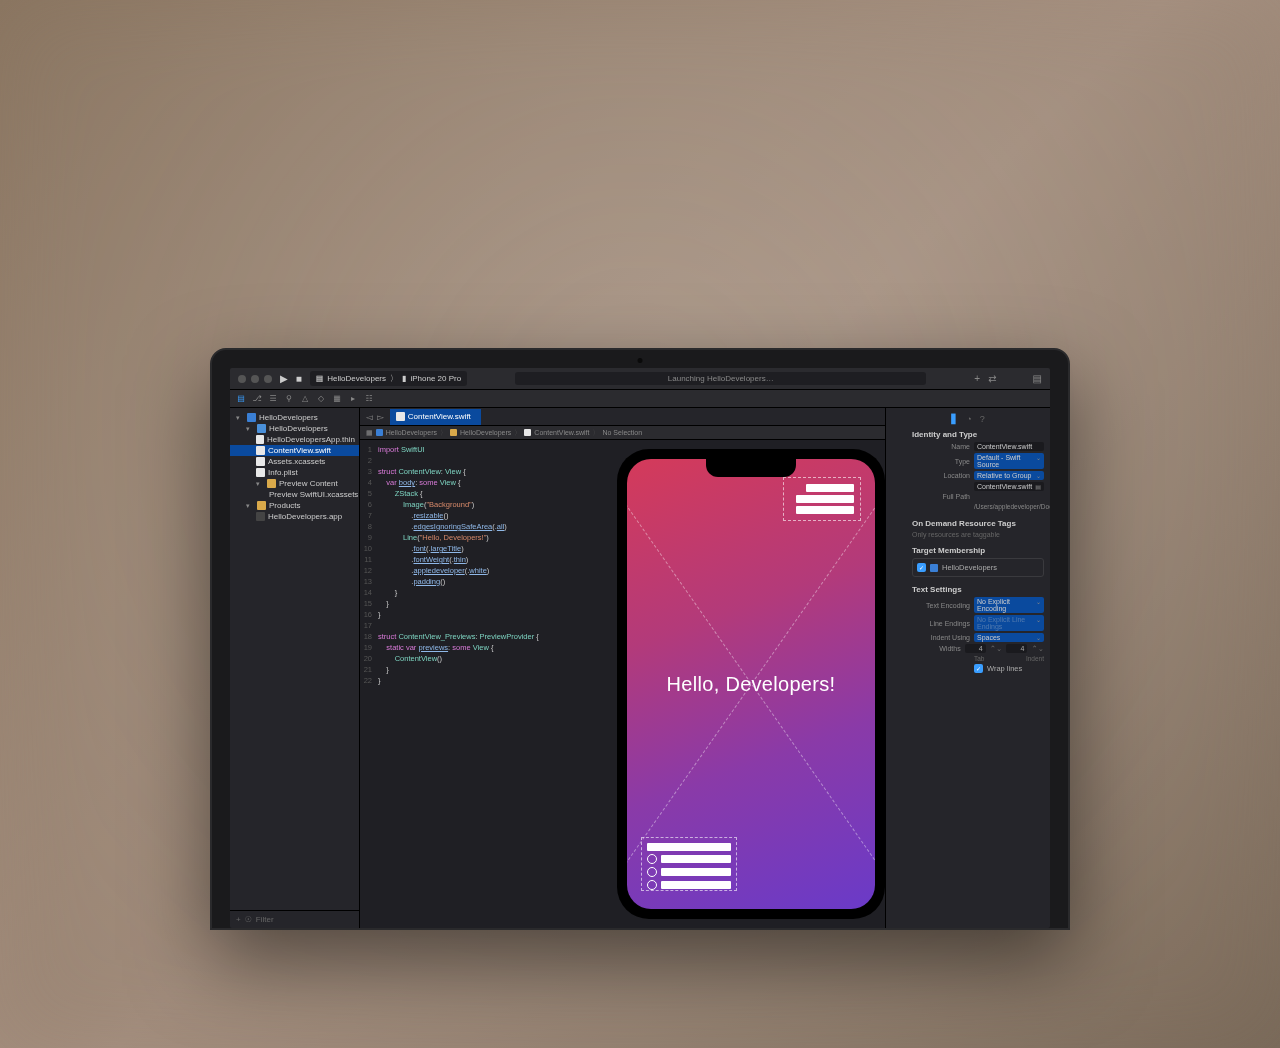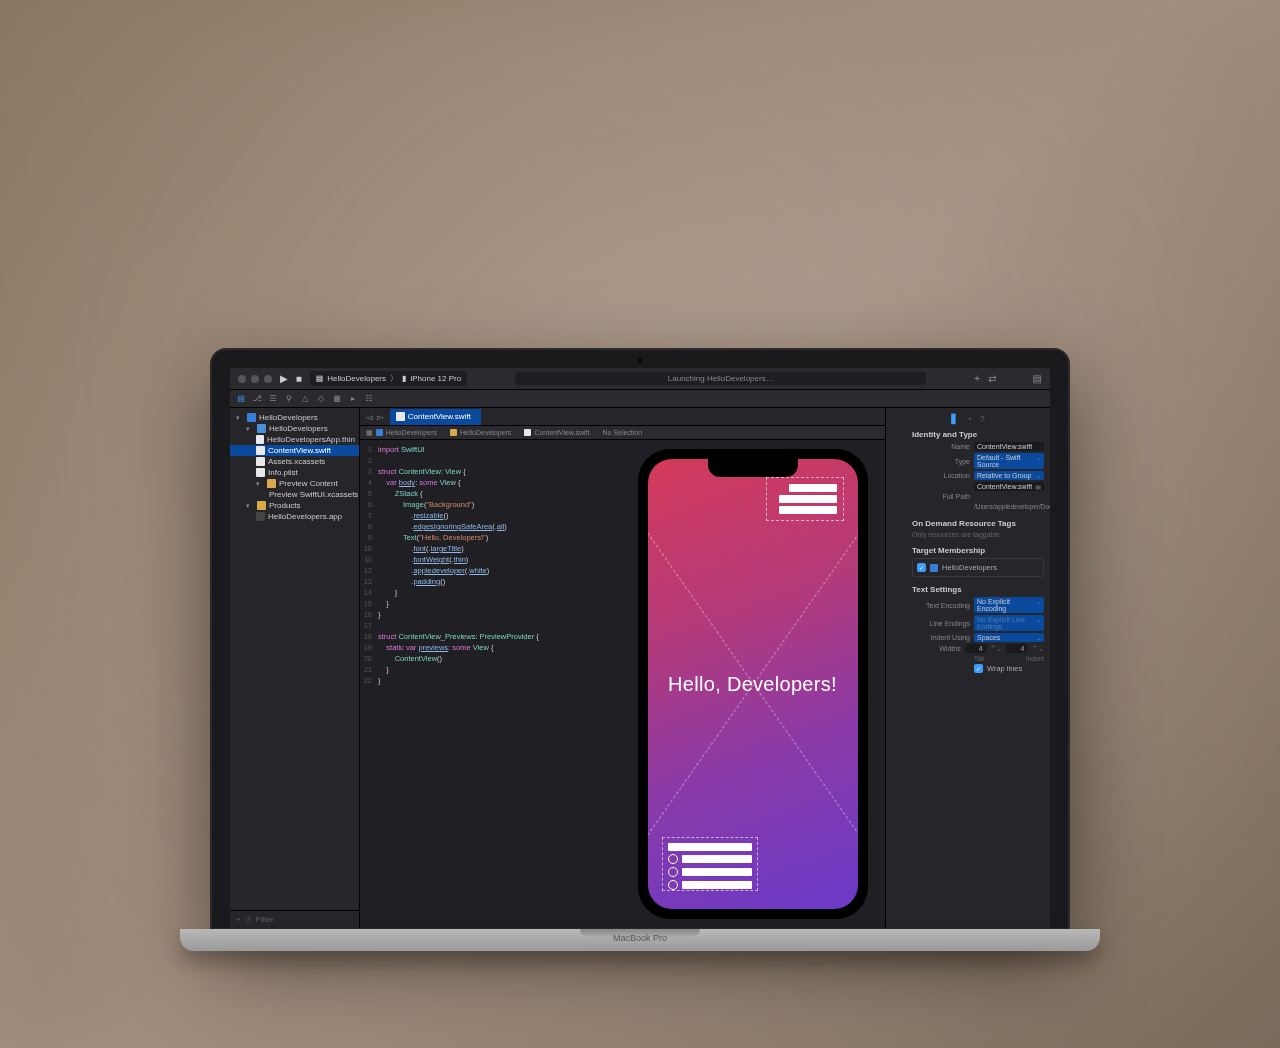--- a/index.html
+++ b/index.html
@@ -54,21 +54,21 @@
 .jump-bar .sep { color:#555; }
 
 .editor-preview { flex:1; display:flex; min-height:0; }
 .editor { width:260px; background:#1f1f24; padding:4px 0; overflow:hidden; }
 .code-line { display:flex; font-family: "SF Mono", Menlo, monospace; font-size:7.5px; line-height:11px; white-space:pre; }
 .gutter { width:18px; text-align:right; color:#555; padding-right:6px; flex-shrink:0; }
 .code { color:#ccc; }
 .kw { color:#d87ad8; } .type { color:#7dd3c0; } .str { color:#d88a6a; } .prop { color:#8fb8e8;text-decoration:underline; }
 
 .preview { flex:1; background:#1f1f24; display:flex; align-items:center; justify-content:center; position:relative; }
-.phone { width:230px; height:470px; background:#000; border-radius:32px; padding:10px; position:relative; }
+.phone { width:268px; height:470px; background:#000; border-radius:32px; padding:10px; position:relative; }
 .phone-screen { width:100%; height:100%; border-radius:24px; background:linear-gradient(160deg, #d43a5a 0%, #b33a7a 35%, #8a3aa8 65%, #6a3ac8 100%); position:relative; overflow:hidden; display:flex; align-items:center; justify-content:center; }
 .notch { position:absolute; top:0; left:50%; transform:translateX(-50%); width:90px; height:18px; background:#000; border-radius:0 0 12px 12px; z-index:5; }
 .hello { color:#fff; font-size:20px; font-weight:200; letter-spacing:.3px; }
 
 .guide { position:absolute; border:1px dashed rgba(255,255,255,.6); }
 .guide-tr { top:18px; right:14px; width:78px; height:44px; }
 .guide-bl { bottom:18px; left:14px; width:96px; height:54px; }
 .guide-x1 { position:absolute; width:1px; height:140%; border-left:1px dashed rgba(255,255,255,.4); top:-20%; left:50%; transform:rotate(35deg); transform-origin:center; }
 .guide-x2 { position:absolute; width:1px; height:140%; border-left:1px dashed rgba(255,255,255,.4); top:-20%; left:50%; transform:rotate(-35deg); transform-origin:center; }
 .bar-stack { display:flex; flex-direction:column; gap:3px; padding:6px; }
@@ -112,21 +112,21 @@
           <div class="dot"></div>
           <div class="dot"></div>
         </div>
         <span class="run-btn">▶</span>
         <span class="stop-btn">■</span>
         <div class="scheme">
           <span>▦</span>
           <span>HelloDevelopers</span>
           <span>〉</span>
           <span>▮</span>
-          <span>iPhone 12 Pro</span>
+          <span>iPhone 20 Pro</span>
         </div>
         <div class="status-pill">
           <span>Launching HelloDevelopers…</span>
         </div>
         <div class="toolbar-right">
           <span>+</span>
           <span>⇄</span>
           <span style="width:20px"></span>
           <span>▤</span>
         </div>
@@ -228,21 +228,21 @@
           <div class="editor-preview">
             <div class="editor" id="editor">
                 <div class="code-line"><span class="gutter">1</span><span class="code"><span class="kw">import</span> <span class="type">SwiftUI</span></span></div>
                 <div class="code-line"><span class="gutter">2</span><span class="code"></span></div>
                 <div class="code-line"><span class="gutter">3</span><span class="code"><span class="kw">struct</span> <span class="type">ContentView</span>: <span class="type">View</span> {</span></div>
                 <div class="code-line"><span class="gutter">4</span><span class="code">    <span class="kw">var</span> <span class="prop">body</span>: <span class="kw">some</span> <span class="type">View</span> {</span></div>
                 <div class="code-line"><span class="gutter">5</span><span class="code">        <span class="type">ZStack</span> {</span></div>
                 <div class="code-line"><span class="gutter">6</span><span class="code">            <span class="type">Image</span>(<span class="str">"Background"</span>)</span></div>
                 <div class="code-line"><span class="gutter">7</span><span class="code">                .<span class="prop">resizable</span>()</span></div>
                 <div class="code-line"><span class="gutter">8</span><span class="code">                .<span class="prop">edgesIgnoringSafeArea</span>(.<span class="prop">all</span>)</span></div>
-                <div class="code-line"><span class="gutter">9</span><span class="code">            <span class="type">Text</span>(<span class="str">"Hello, Developers!"</span>)</span></div>
+                <div class="code-line"><span class="gutter">9</span><span class="code">            <span class="type">Line</span>(<span class="str">"Hello, Developers!"</span>)</span></div>
                 <div class="code-line"><span class="gutter">10</span><span class="code">                .<span class="prop">font</span>(.<span class="prop">largeTitle</span>)</span></div>
                 <div class="code-line"><span class="gutter">11</span><span class="code">                .<span class="prop">fontWeight</span>(.<span class="prop">thin</span>)</span></div>
                 <div class="code-line"><span class="gutter">12</span><span class="code">                .<span class="prop">appledeveloper</span>(.<span class="prop">white</span>)</span></div>
                 <div class="code-line"><span class="gutter">13</span><span class="code">                .<span class="prop">padding</span>()</span></div>
                 <div class="code-line"><span class="gutter">14</span><span class="code">        }</span></div>
                 <div class="code-line"><span class="gutter">15</span><span class="code">    }</span></div>
                 <div class="code-line"><span class="gutter">16</span><span class="code">}</span></div>
                 <div class="code-line"><span class="gutter">17</span><span class="code"></span></div>
                 <div class="code-line"><span class="gutter">18</span><span class="code"><span class="kw">struct</span> <span class="type">ContentView_Previews</span>: <span class="type">PreviewProvider</span> {</span></div>
                 <div class="code-line"><span class="gutter">19</span><span class="code">    <span class="kw">static</span> <span class="kw">var</span> <span class="prop">previews</span>: <span class="kw">some</span> <span class="type">View</span> {</span></div>
@@ -365,16 +365,13 @@
             <div class="insp-row" style="padding-left:62px">
               <span class="chk">✓</span>
               <span>Wrap lines</span>
             </div>
           </div>
         </div>
 
       </div>
     </div>
   </div>
-  <div class="base">
-    <span class="base-label">MacBook Pro</span>
-  </div>
 </div>
 
 </body></html>

